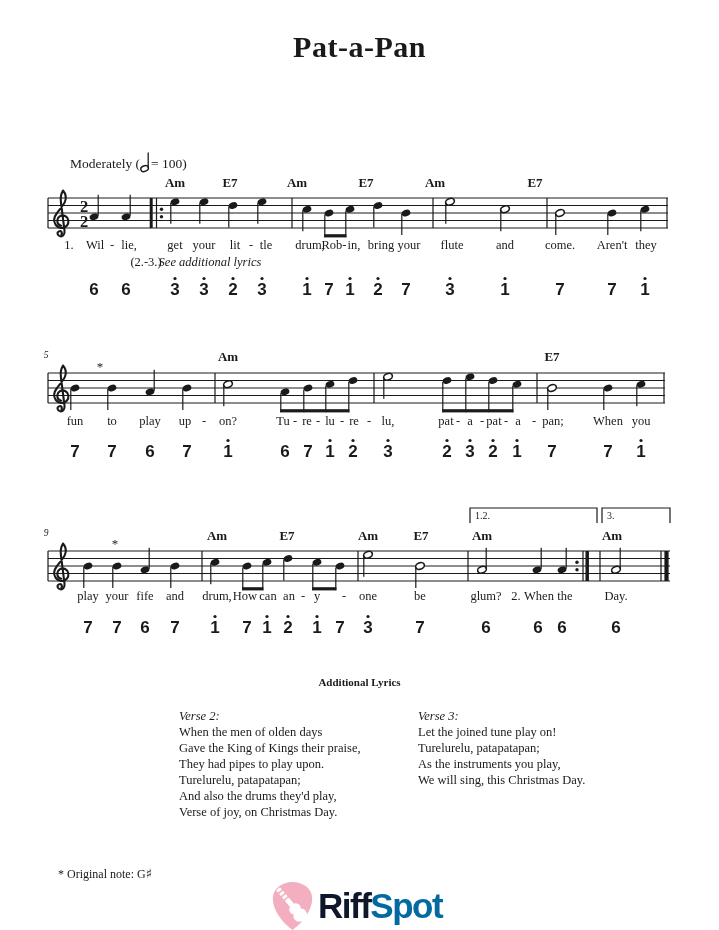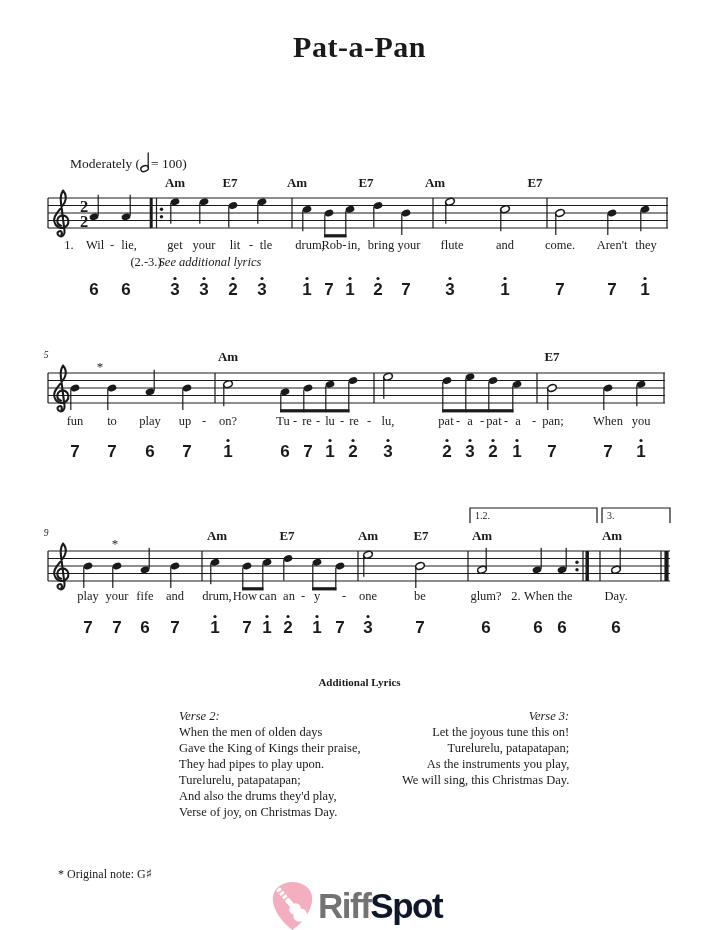--- a/index.html
+++ b/index.html
@@ -16,21 +16,21 @@
   .lyric.it{font-style:italic;}
   .num{font:bold 17px "Liberation Sans",sans-serif;}
   .mnum{font:italic 9.5px "Liberation Serif",serif;}
   .tsig{font:bold 16.5px "Liberation Serif",serif;}
   .vlab{font:10px "Liberation Serif",serif;}
   .ast{font:13px "Liberation Serif",serif;}
   .addl-head{position:absolute;top:676px;left:0;width:719px;text-align:center;
              font-size:11px;font-weight:bold;}
   .verse{position:absolute;top:708px;font-size:12.5px;line-height:16px;margin-left:16px;}
   .verse .vt{font-style:italic;}
-  .verse-2{left:163px;} .verse-3{left:386px;text-align:right;}
+  .verse-2{left:163px;} .verse-3{left:402px;}
   .footnote{position:absolute;top:866px;left:58px;font-size:12px;}
   .footnote .sharp{font-family:"DejaVu Sans",sans-serif;font-size:13px;}
   .logo{position:absolute;top:882px;left:272px;display:flex;align-items:center;}
   .logo-text{font-family:"Liberation Sans",sans-serif;font-weight:bold;font-size:35px;
              letter-spacing:-1.5px;margin-left:5px;line-height:48px;}
 </style>
 </head>
 <body>
 
 <div class="sheet">
@@ -361,36 +361,36 @@
     <div>When the men of olden days</div>
     <div>Gave the King of Kings their praise,</div>
     <div>They had pipes to play upon.</div>
     <div>Turelurelu, patapatapan;</div>
     <div>And also the drums they'd play,</div>
     <div>Verse of joy, on Christmas Day.</div>
   </div>
 
   <div class="verse verse-3">
     <div class="vt">Verse 3:</div>
-    <div>Let the joyous tune this on!</div>
+    <div>Let the joined tune play on!</div>
     <div>Turelurelu, patapatapan;</div>
     <div>As the instruments you play,</div>
     <div>We will sing, this Christmas Day.</div>
   </div>
 
   <div class="footnote"><span>* Original note: G</span><span class="sharp">♯</span></div>
 
   <div class="logo">
     <svg width="41" height="48" viewBox="0 0 41 50">
       <path d="M20.5,0 C31.5,0 41,7 41,17 C41,30 31,42.5 20.5,50 C10,42.5 0,30 0,17 C0,7 9.5,0 20.5,0 Z" fill="#f3aebf"></path>
       <g transform="rotate(-40 20.5 25)" fill="#ffffff">
         <rect x="17.8" y="1.5" width="5.4" height="3.2" rx="1"></rect>
         <rect x="17.8" y="6.2" width="5.4" height="3.2" rx="1"></rect>
         <rect x="17.8" y="10.9" width="5.4" height="3.2" rx="1"></rect>
         <rect x="17.8" y="15.6" width="5.4" height="8.5" rx="1"></rect>
         <ellipse cx="20.5" cy="29" rx="6.2" ry="5.6"></ellipse>
         <ellipse cx="20.5" cy="37.5" rx="7.4" ry="6.6"></ellipse>
       </g>
     </svg>
-    <div class="logo-text"><span style="color:#737373">Riff</span><span style="color:#0f172a">Spot</span></div>
+    <div class="logo-text"><span style="color:#0f172a">Riff</span><span style="color:#0369a1">Spot</span></div>
   </div>
 
 </div>
 
 </body></html>

